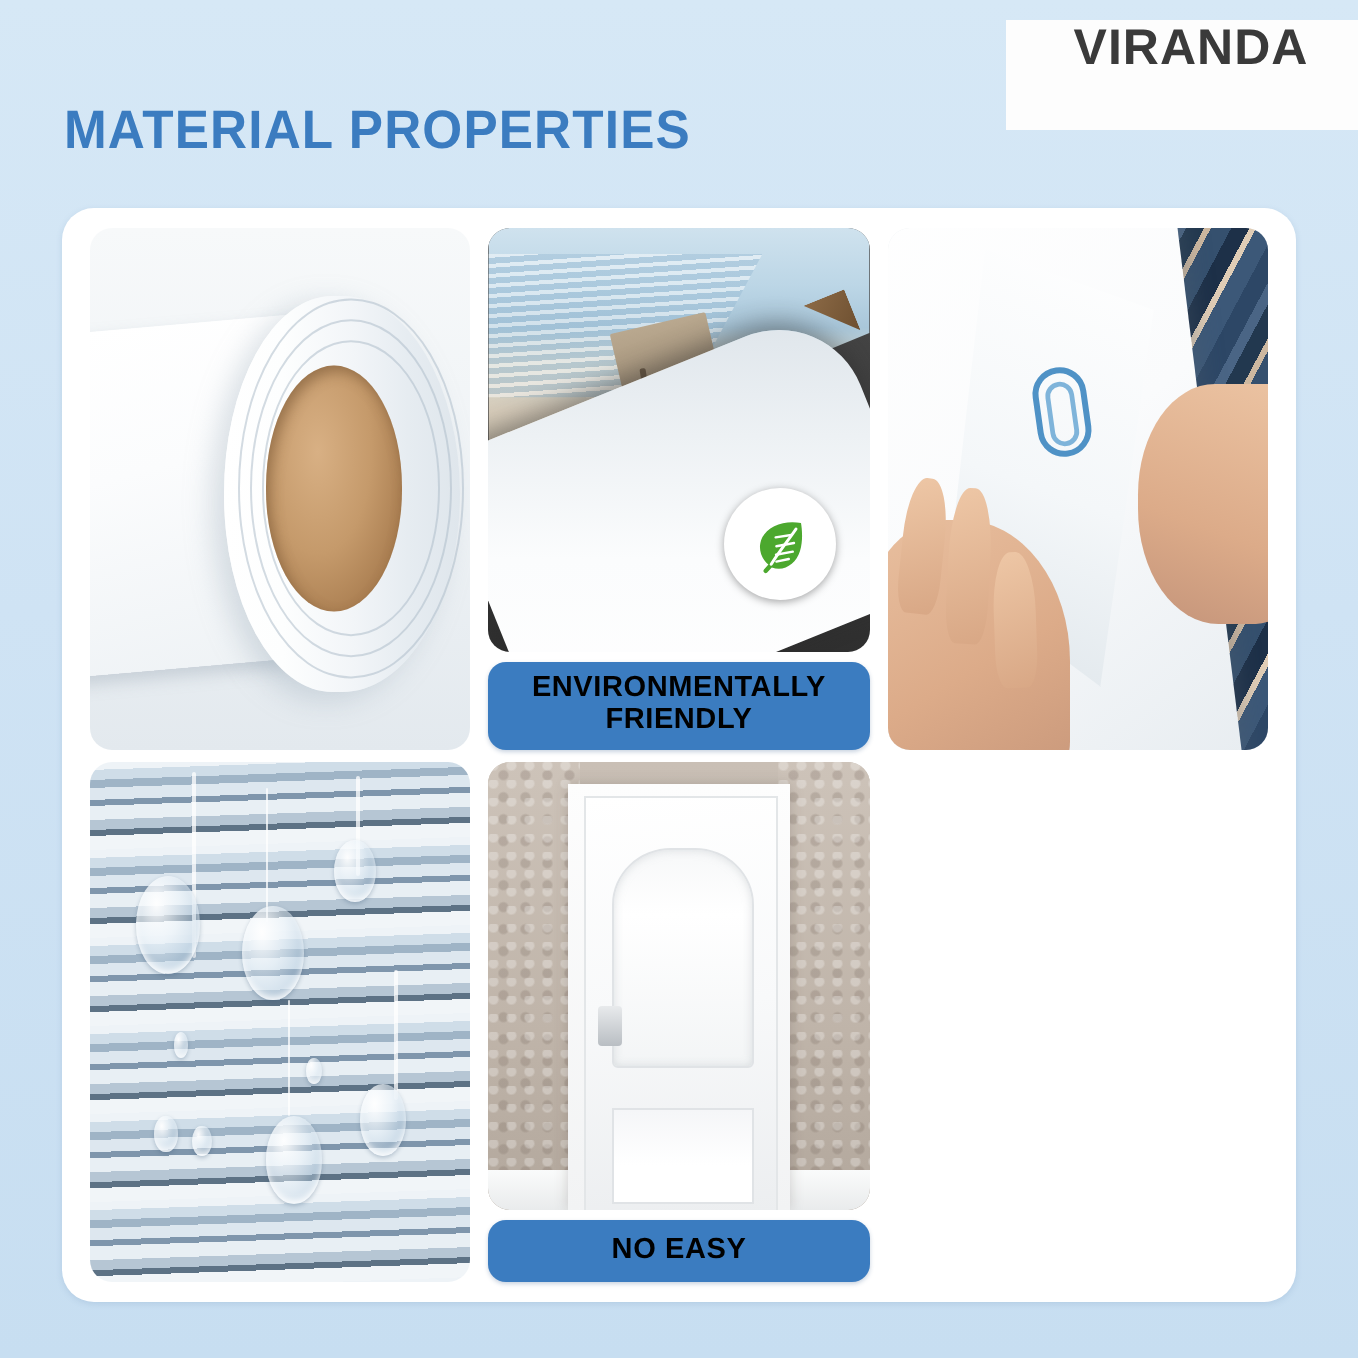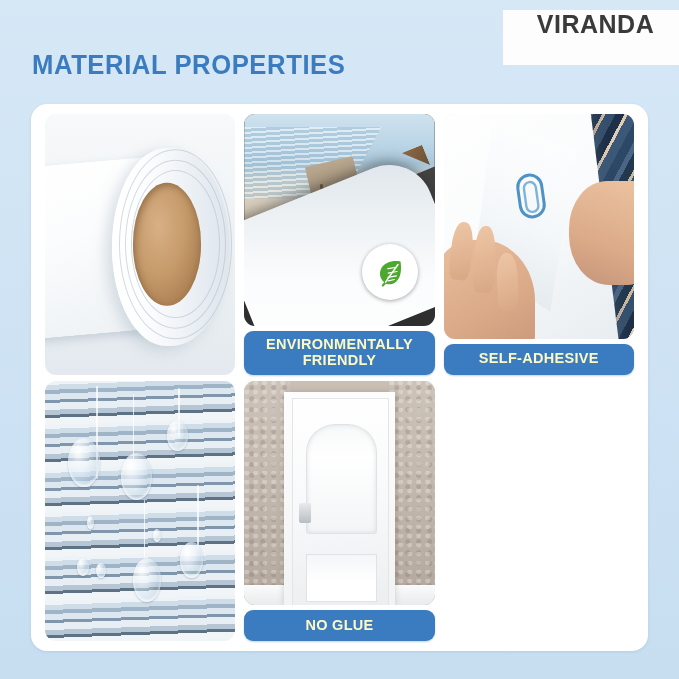--- a/index.html
+++ b/index.html
@@ -40,21 +40,21 @@
     display:grid;grid-template-columns:repeat(3,1fr);grid-template-rows:1fr 1fr;
     column-gap:9px;row-gap:6px;
   }
   .card{position:relative;display:flex;flex-direction:column;}
   .thumb{
     position:relative;flex:1;border-radius:11px;overflow:hidden;
     background:#dfe6ea;
   }
   .label{
     margin-top:5px;background:#3b7cc0;border-radius:9px;
-    color:#fef9c3;font-weight:bold;text-align:center;
+    color:#000000;font-weight:bold;text-align:center;
     display:flex;align-items:center;justify-content:center;
     font-size:14.5px;letter-spacing:.3px;line-height:1.08;
     height:31px;white-space:pre-line;
     box-shadow:0 1px 2px rgba(40,80,130,.25);
   }
   .card.tall .label{height:44px;font-size:14.5px;}
   .card.tall .thumb{flex:1;}
 
   
   .pvc{background:linear-gradient(180deg,#f7f9fa 0%,#eef2f5 55%,#e3e9ee 100%);}
@@ -309,21 +309,20 @@
           <svg class="clip" viewBox="0 0 30 48">
             <rect x="3" y="3" width="24" height="42" rx="12" fill="none" stroke="#4f92c6" stroke-width="3"></rect>
             <rect x="9" y="10" width="12" height="30" rx="6" fill="none" stroke="#7fb4da" stroke-width="2.4"></rect>
           </svg>
           <div class="hand-r"></div>
           <div class="hand-l"></div>
           <div class="finger" style="left:4%;bottom:26%;width:11%;height:26%;transform:rotate(6deg);"></div>
           <div class="finger" style="left:16%;bottom:20%;width:11%;height:30%;transform:rotate(3deg);"></div>
           <div class="finger" style="left:28%;bottom:12%;width:11%;height:26%;transform:rotate(-2deg);"></div>
         </div>
-        <div class="label">SELF-ADHESIVE</div>
       </div>
 
       <div class="card">
         <div class="thumb wp">
           <div class="trail" style="left:27%;top:2%;height:36%;"></div>
           <div class="trail" style="left:46%;top:5%;height:26%;"></div>
           <div class="trail" style="left:70%;top:3%;height:19%;"></div>
           <div class="trail" style="left:52%;top:46%;height:22%;"></div>
           <div class="trail" style="left:80%;top:40%;height:25%;"></div>
           <div class="drop" style="left:12%;top:22%;width:17%;height:19%;"></div>
@@ -344,18 +343,18 @@
           <div class="wall" style="left:0;width:24%;"></div>
           <div class="wall" style="right:0;width:24%;"></div>
           <div class="skirt"></div>
           <div class="frame"></div>
           <div class="door">
             <div class="panel-top"></div>
             <div class="panel-bot"></div>
             <div class="handle"></div>
           </div>
         </div>
-        <div class="label">NO GLUE</div>
+        <div class="label">NO EASY</div>
       </div>
 
     </div>
   </div>
 </div>
 
 </body></html>

